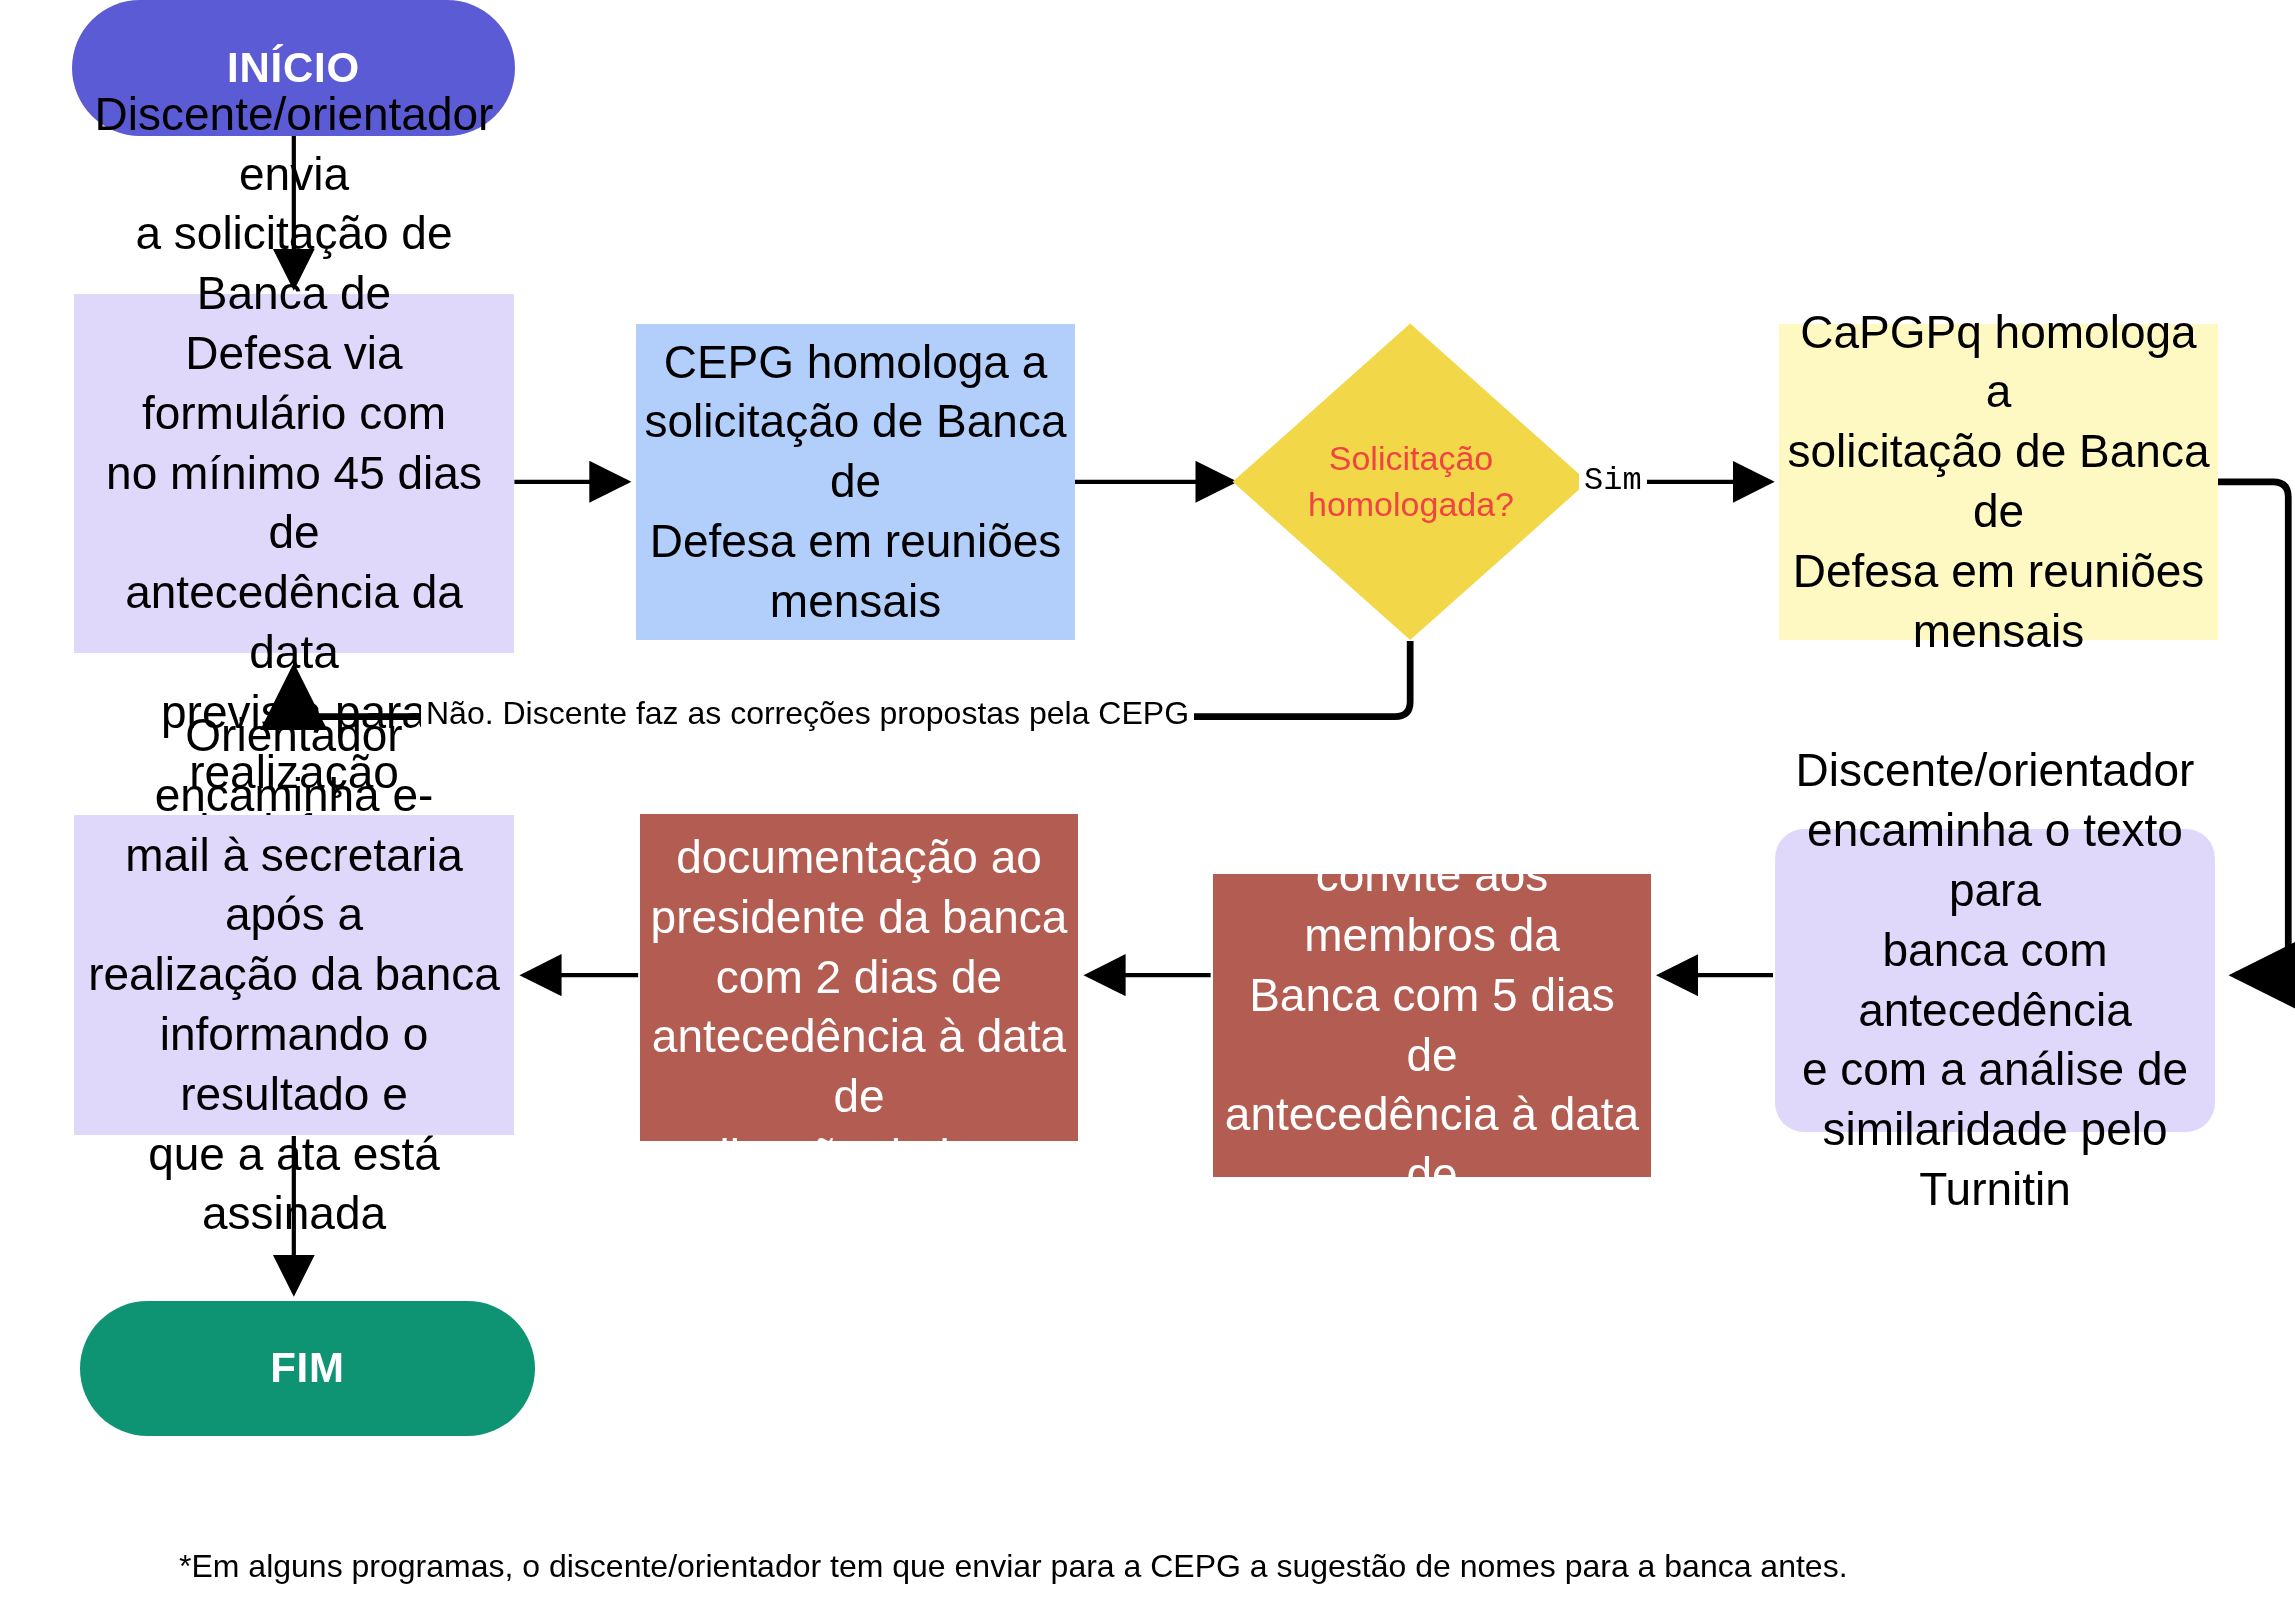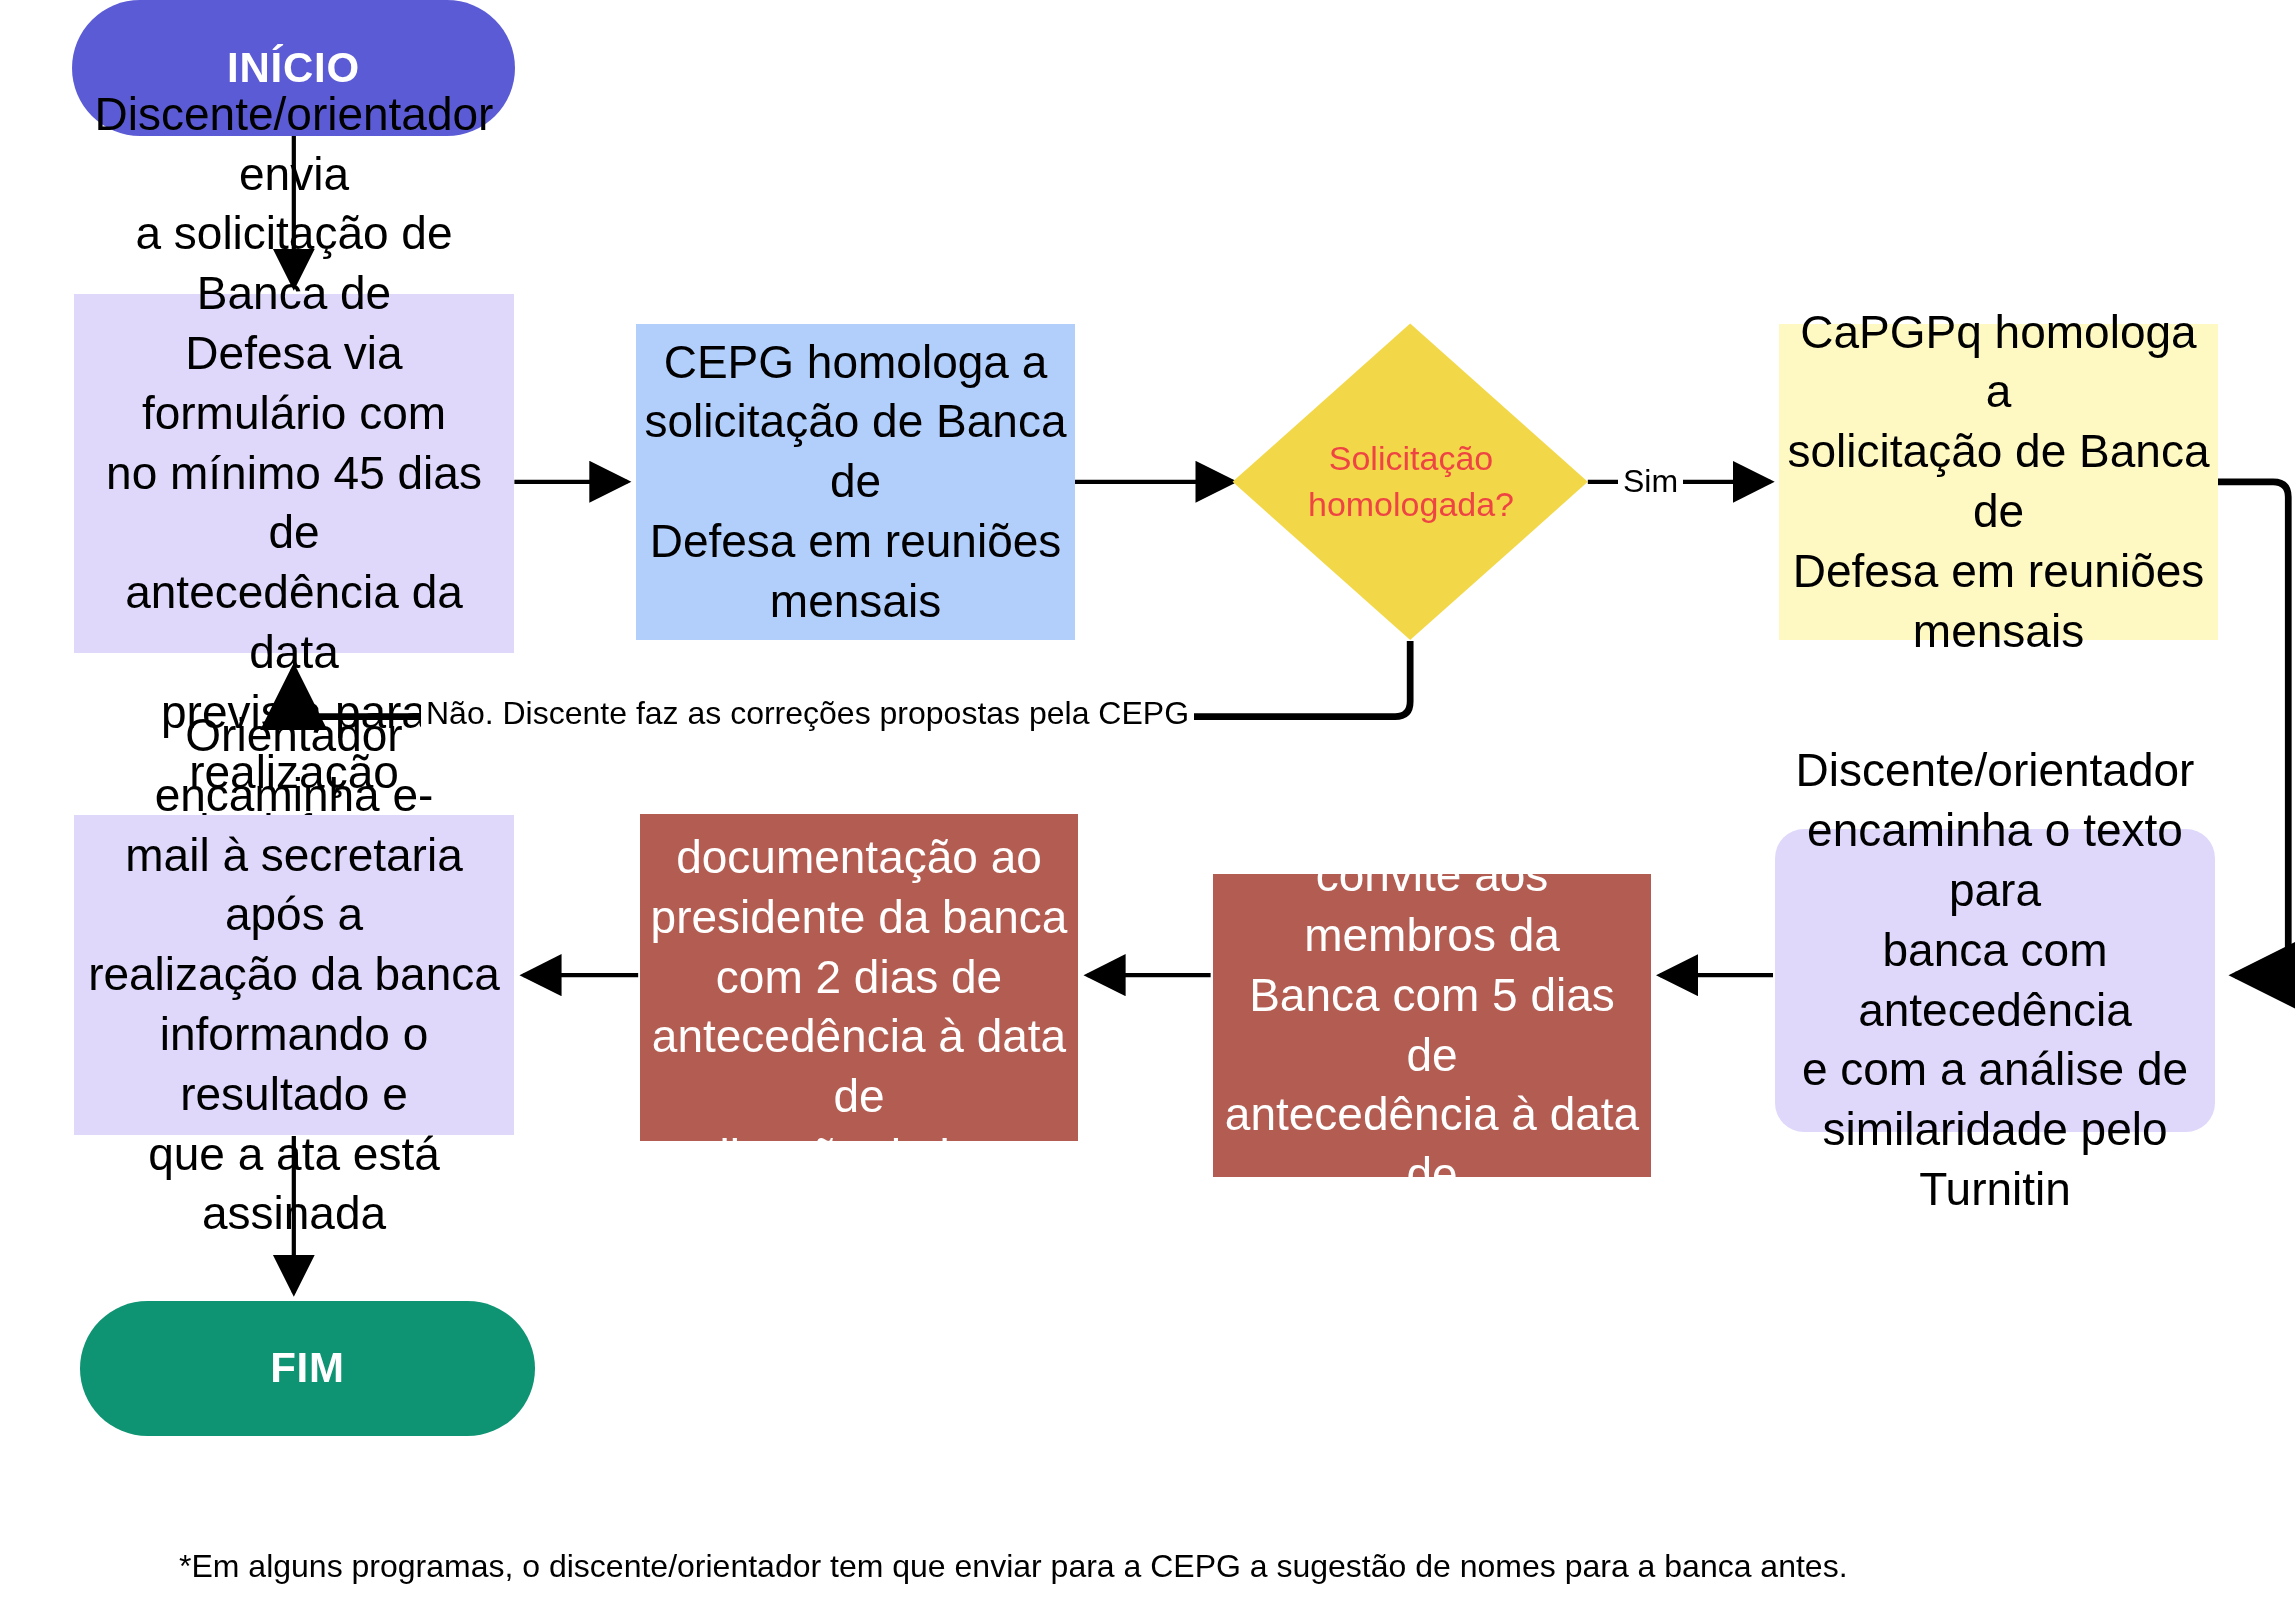--- a/index.html
+++ b/index.html
@@ -182,21 +182,21 @@
 mail à secretaria após a
 realização da banca
 informando o resultado e
 que a ata está assinada</span>
   </div>
 
   <div class="node terminal" style="left:80px; top:1301px; width:455px; height:135px; background:#0E9473;">
     <span class="nlabel">FIM</span>
   </div>
 
-  <div class="edge-label" style="left:1618px; top:465px;">
+  <div class="edge-label" style="left:1579px; top:465px;font-family:Liberation Mono, monospace;">
     <span>Sim</span>
   </div>
 
   <div class="edge-label" style="left:421px; top:697px;">
     <span>Não. Discente faz as correções propostas pela CEPG</span>
   </div>
 
   <div class="footnote" style="left:179px; top:1548px;">
     <span>*Em alguns programas, o discente/orientador tem que enviar para a CEPG a sugestão de nomes para a banca antes.</span>
   </div>

